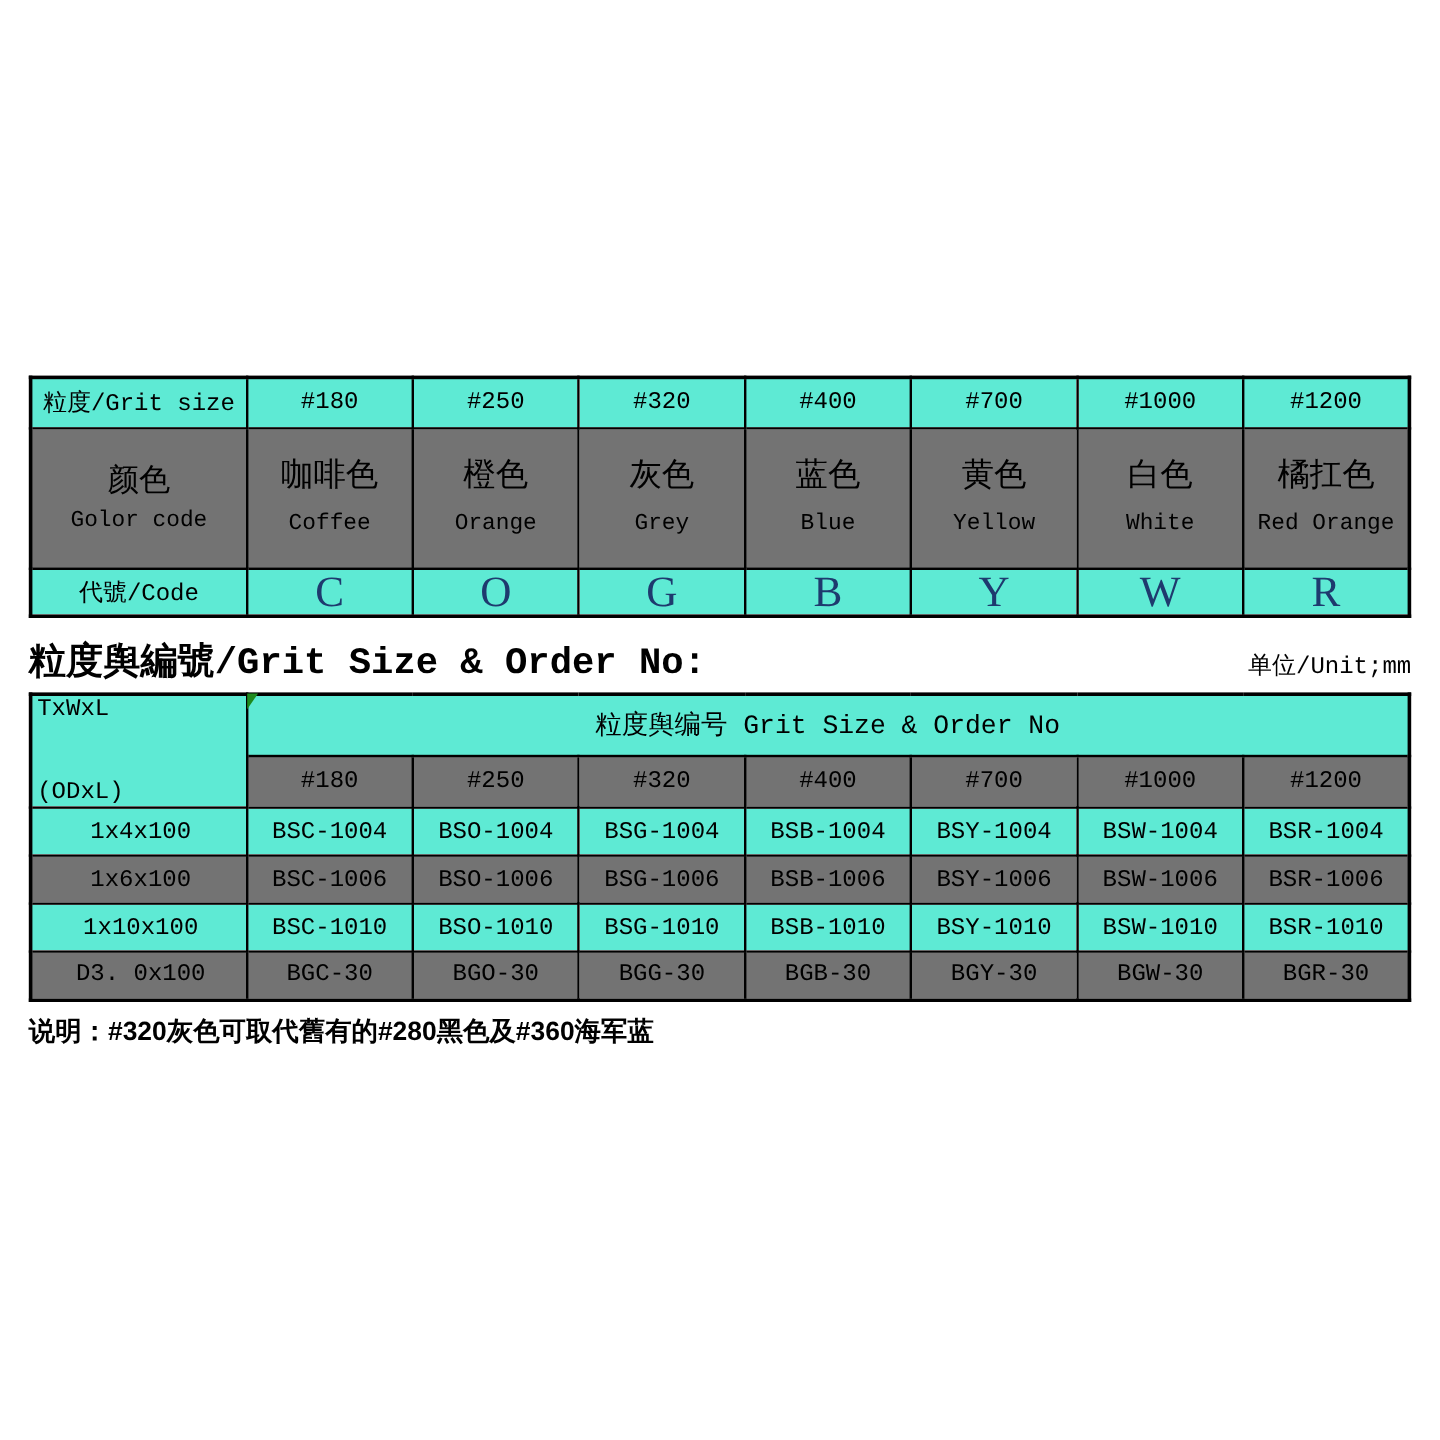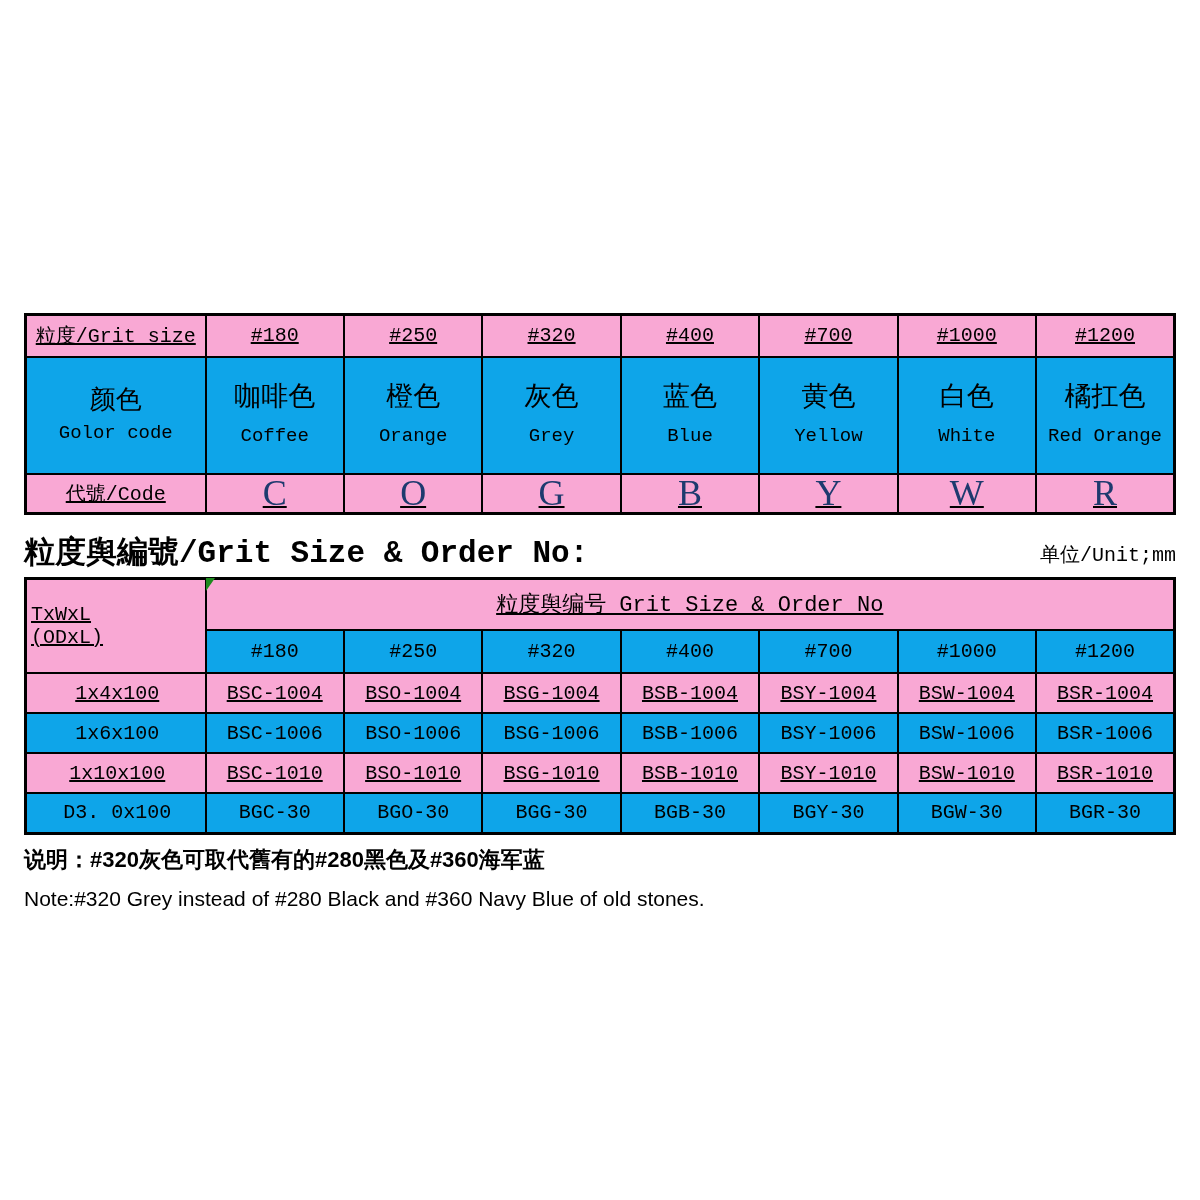--- a/index.html
+++ b/index.html
@@ -20,22 +20,22 @@
     width: 1152px;
     border: 3px solid #000;
   }
   table.spec td {
     border: 2px solid #000;
     text-align: center;
     vertical-align: middle;
     padding: 0;
     overflow: hidden;
   }
-  .gray { background: #f9a8d4; text-decoration: underline; }
-  .white { background: #0ea5e9; }
+  .gray { background: #5eead4; }
+  .white { background: #737373; }
 
   
   .t1-r1 td { height: 42px; font-size: 20px; }
   .t1-r2 td { height: 117px; }
   .t1-r3 td { height: 40px; font-size: 20px; }
   .cn-big   { font-size: 27px; line-height: 1; margin-bottom: 15px; }
   .en-small { font-size: 19px; line-height: 1; }
   .label-cn { font-size: 26px; line-height: 1; margin-bottom: 10px; }
   .code-letter {
     font-family: "Liberation Serif", serif;
@@ -61,21 +61,21 @@
   .t2-grits td { height: 42px; font-size: 20px; }
   .t2-data td { height: 40px; font-size: 20px; }
   .size-head-cell {
     text-align: left !important;
     padding-left: 4px !important;
   }
   .size-head-inner {
     height: 92px;
     display: flex;
     flex-direction: column;
-    justify-content: center;
+    justify-content: space-between;
     align-items: flex-start;
     font-size: 20px;
   }
   .size-cell { text-align: right; padding-left: 3px !important; }
   .corner-marker {
     position: absolute;
     left: 182px;
     top: 1px;
     width: 0; height: 0;
     border-top: 13px solid #1e8a1e;
@@ -249,16 +249,15 @@
           <td class="white">BGB-30</td>
           <td class="white">BGY-30</td>
           <td class="white">BGW-30</td>
           <td class="white">BGR-30</td>
         </tr>
       </tbody>
         </table>
     </div>
 
     <div class="note-cn">说明：#320灰色可取代舊有的#280黑色及#360海军蓝</div>
-    <div class="note-en">Note:#320 Grey instead of #280 Black and #360 Navy Blue of old stones.</div>
 
   </div>
 </div>
 
 </body></html>

